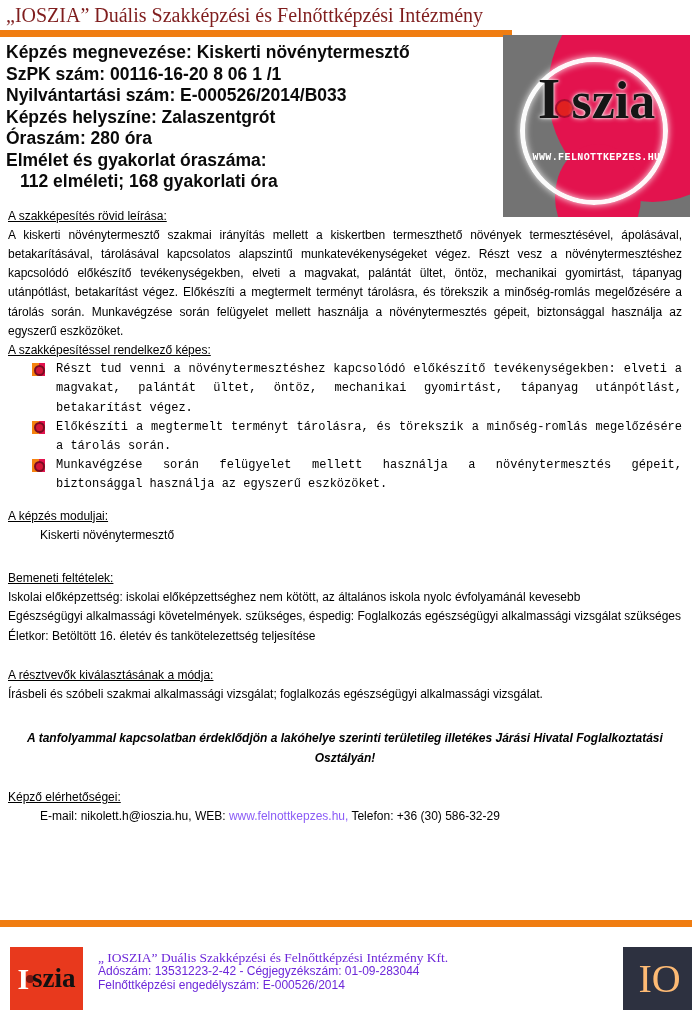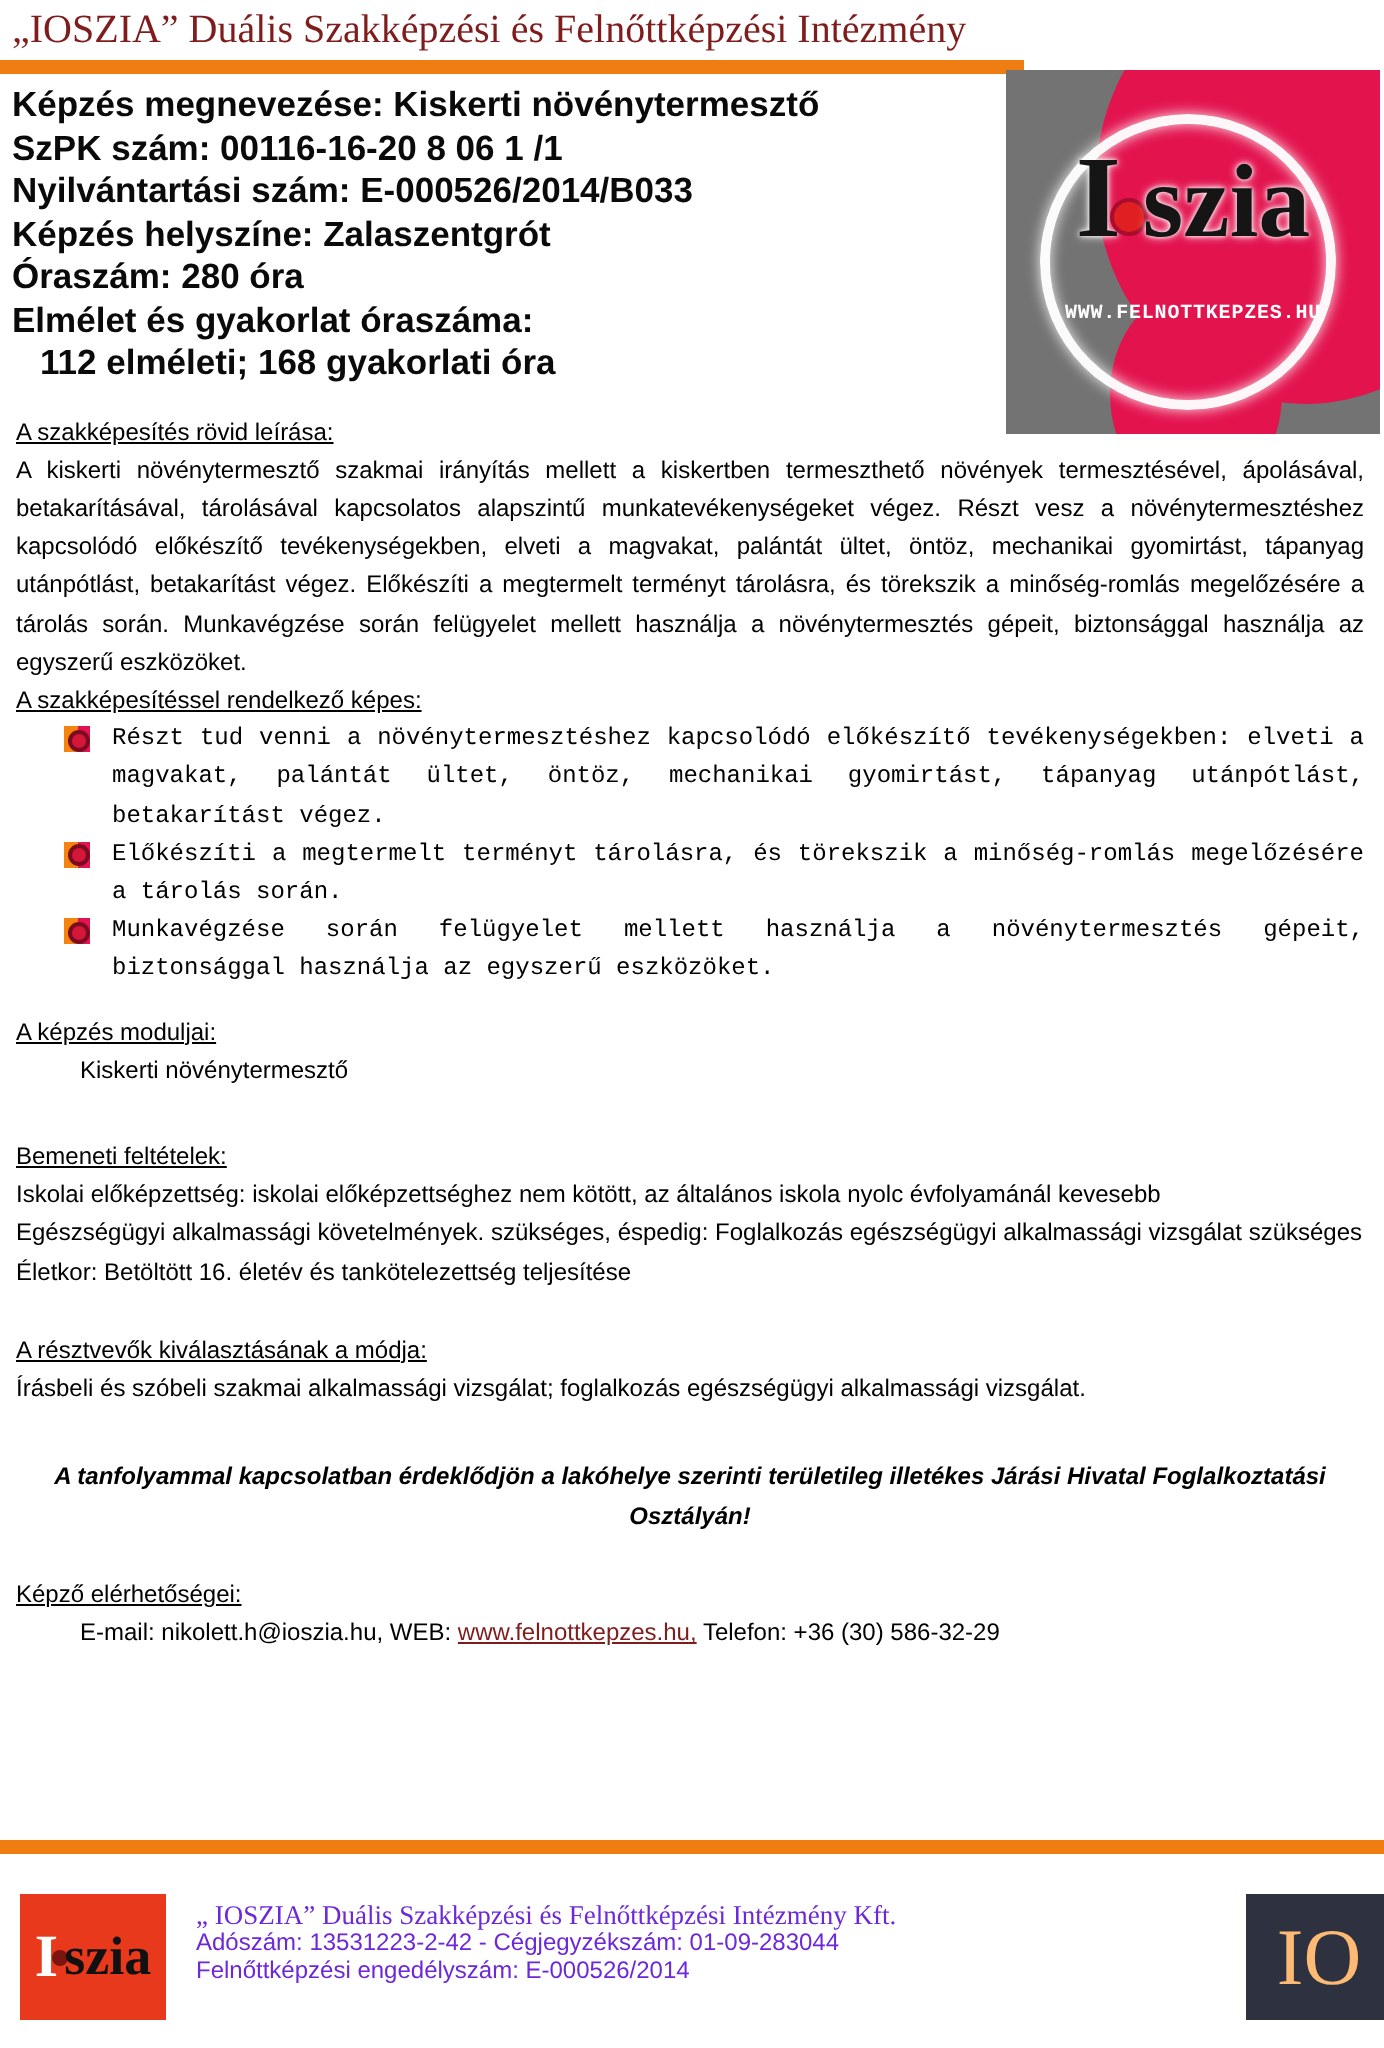--- a/index.html
+++ b/index.html
@@ -41,21 +41,21 @@
   .bicon{position:absolute;left:24px;top:3px;width:13px;height:13px;background:#F5830F;}
   .bicon::before{content:'';position:absolute;right:0;top:0;width:45%;height:100%;background:#E3134E;}
   .bicon::after{content:'';position:absolute;left:2px;top:1.5px;width:7px;height:7px;border-radius:50%;
     background:#D41638;border:2px solid #7A0C22;}
   .gap12{height:12px;}
   .gap20{height:20px;}
   .gap24{height:24px;}
   .mod-value{padding-left:32px;}
   .notice{font-weight:bold;font-style:italic;text-align:center;line-height:20px;padding:0 4px;margin:0;}
   .contact-line{padding-left:32px;}
-  .weblink{text-decoration:underline;color:#7f1d1d;}
+  .weblink{color:#8b5cf6;}
   
   .footer-bar{position:absolute;top:920px;left:0;width:692px;height:7px;background:#F07D11;}
   .f-logo-left{position:absolute;left:10px;top:947px;width:73px;height:63px;background:#E8391D;
     display:flex;align-items:center;justify-content:center;font-family:"Liberation Serif",serif;font-weight:bold;}
   .f-logo-left .fi{color:#fff;font-size:30px;}
   .f-dot{display:inline-block;width:8px;height:8px;border-radius:50%;background:#7A1510;margin:0 -2px 0 -3px;}
   .f-logo-left .fszia{color:#111;font-size:27px;}
   .footer-text{position:absolute;top:951px;left:98px;width:496px;text-align:left;
     font-size:12px;line-height:13.8px;color:#6d28d9;}
   .footer-text .serif-line{font-family:"Liberation Serif",serif;font-size:13.5px;}

